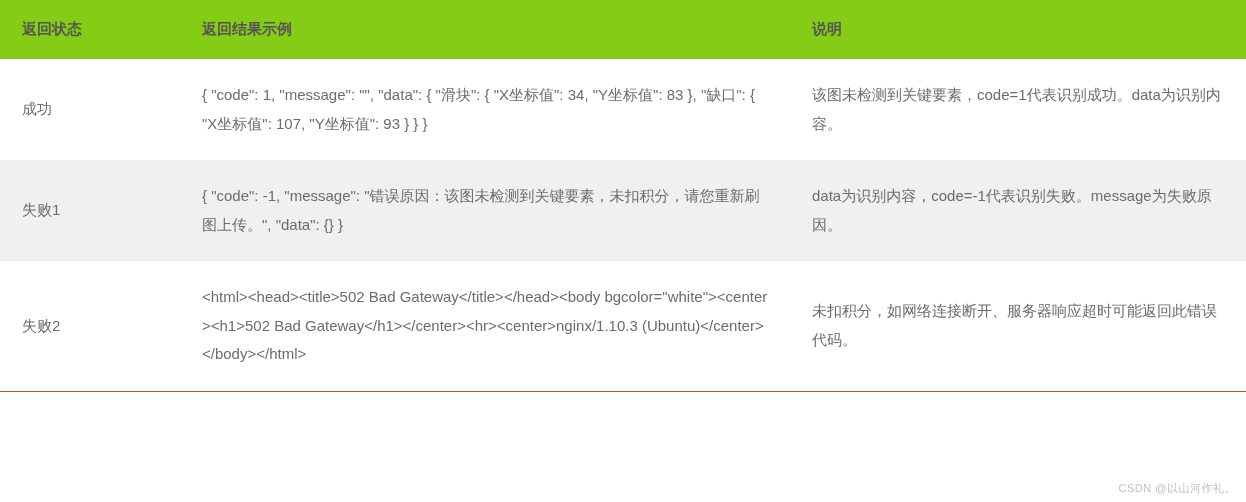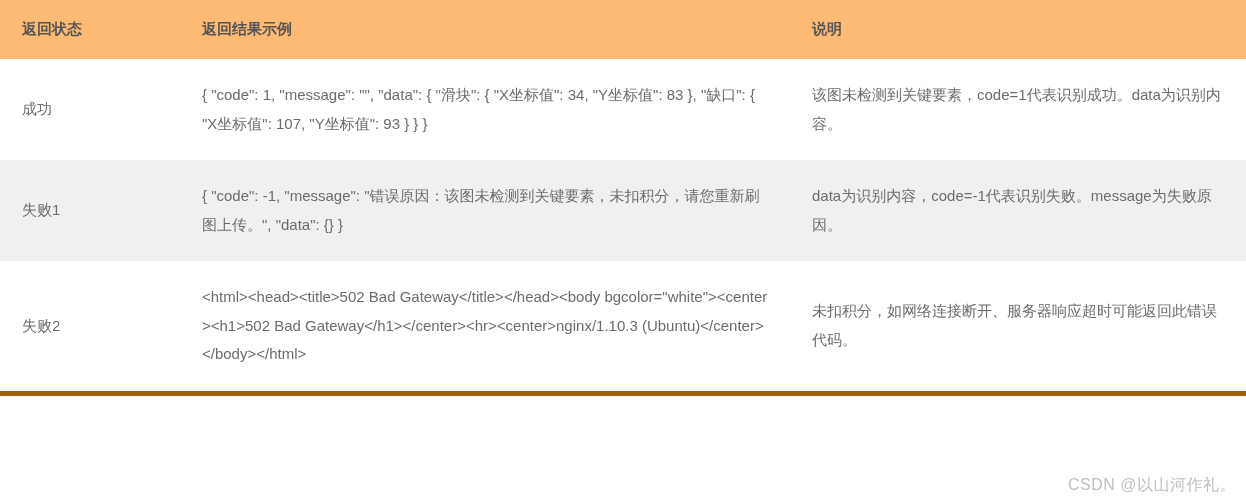--- a/index.html
+++ b/index.html
@@ -13,21 +13,21 @@
       color: #6a6a6a;
       background: #fff;
       width: 1246px;
     }
     table {
       width: 100%;
       border-collapse: collapse;
       table-layout: fixed;
     }
     thead tr {
-      background: #fdba74;
+      background: #84cc16;
     }
     th {
       text-align: left;
       padding: 20px 22px;
       font-weight: 600;
       color: #555;
       font-size: 15px;
     }
     tbody tr:nth-child(odd) {
       background: #ffffff;
@@ -39,28 +39,28 @@
       padding: 22px 22px;
       vertical-align: middle;
       line-height: 1.9;
       color: #6c6c6c;
       word-break: break-all;
     }
     col.col-status { width: 180px; }
     col.col-example { width: 610px; }
     col.col-desc { width: auto; }
     tbody {
-      border-bottom: 5px solid #a16207;
+      border-bottom: 1px solid #a16207;
       margin-left: 40px;
     }
     .watermark {
       position: fixed;
       right: 10px;
       bottom: 6px;
-      font-size: 16px;
+      font-size: 11px;
       color: #bfbfbf;
       letter-spacing: 0.5px;
     }
   </style>
 </head>
 <body>
 
 <table>
   <colgroup>
     <col class="col-status">

